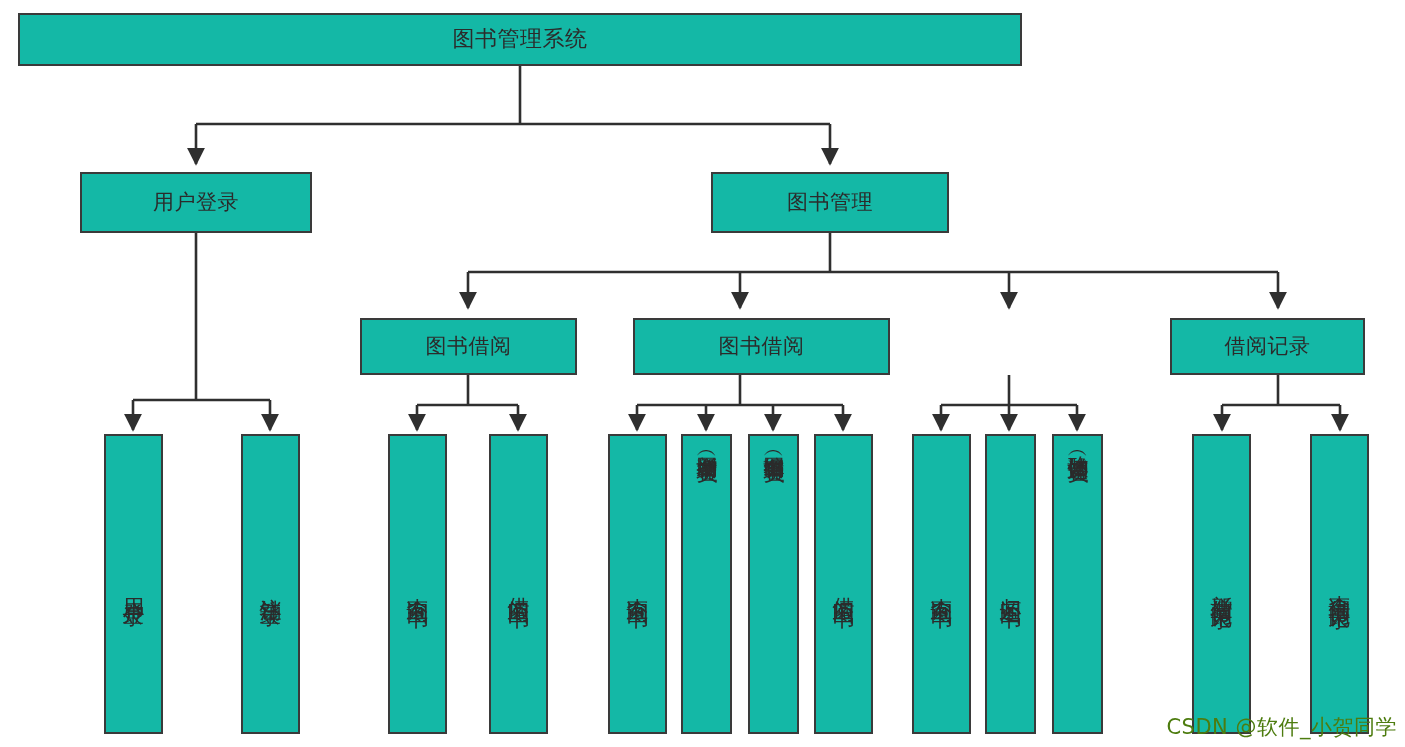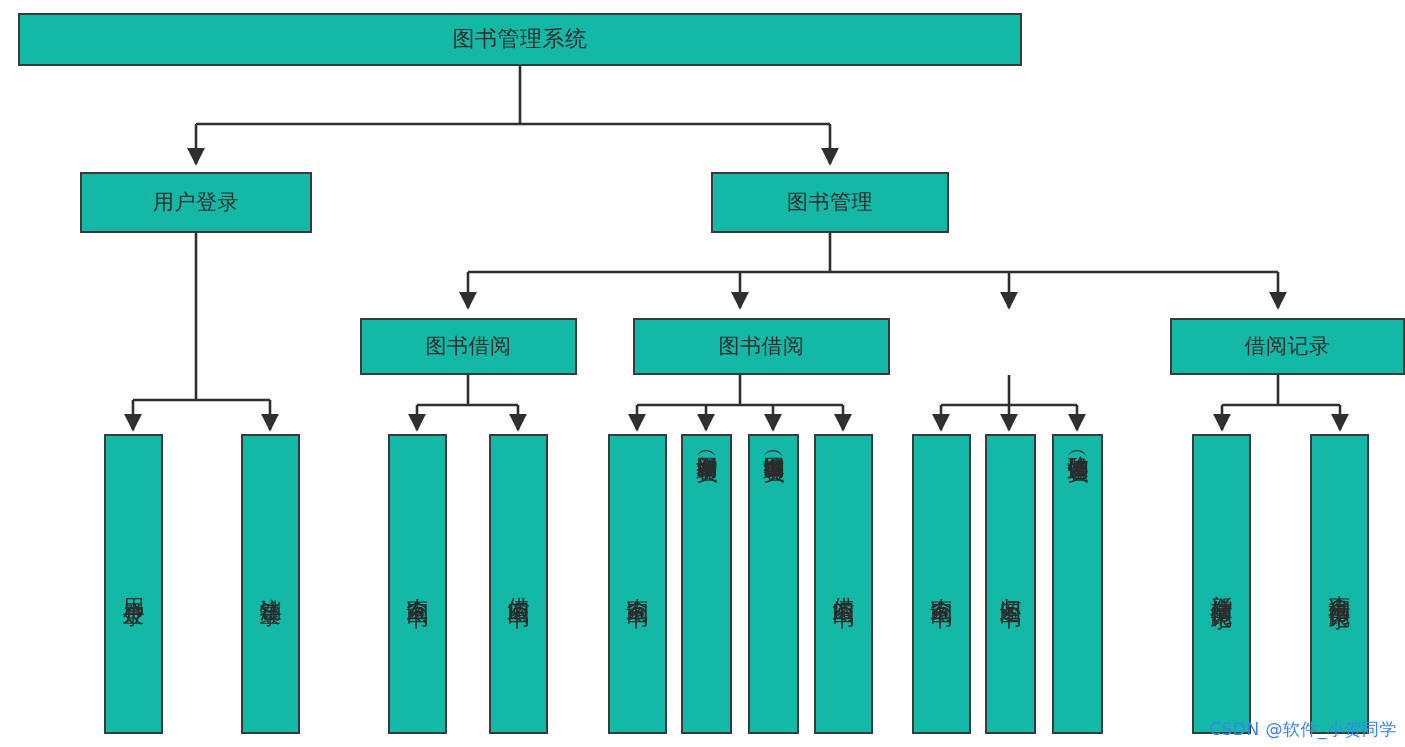--- a/index.html
+++ b/index.html
@@ -68,22 +68,22 @@
     font-size: 21px;
     letter-spacing: 1px;
   }
   .node.vert.center {
     align-items: center;
   }
   #watermark {
     position: absolute;
     right: 8px;
     bottom: 6px;
-    font-size: 17px;
-    color: #3b82f6;
+    font-size: 21px;
+    color: #4d7c0f;
     letter-spacing: 0.5px;
     white-space: nowrap;
     font-family: "DejaVu Sans", "Liberation Sans", sans-serif;
   }
 </style>
 </head>
 <body>
 
 <div id="canvas">
 
@@ -151,21 +151,21 @@
 
   <div class="node horiz" style="left:360px; top:318px; width:217px; height:57px;">
     <span class="lbl">图书借阅</span>
   </div>
 
   <div class="node horiz" style="left:633px; top:318px; width:257px; height:57px;">
     <span class="lbl">图书借阅</span>
   </div>
 
 
-  <div class="node horiz" style="left:1170px; top:318px; width:235px; height:57px;">
+  <div class="node horiz" style="left:1170px; top:318px; width:195px; height:57px;">
     <span class="lbl">借阅记录</span>
   </div>
 
   <div class="node vert center" style="left:104px; top:434px; width:59px; height:300px;">
     <span class="lbl">用户登录</span>
   </div>
 
   <div class="node vert center" style="left:241px; top:434px; width:59px; height:300px;">
     <span class="lbl">注销登录</span>
   </div>

